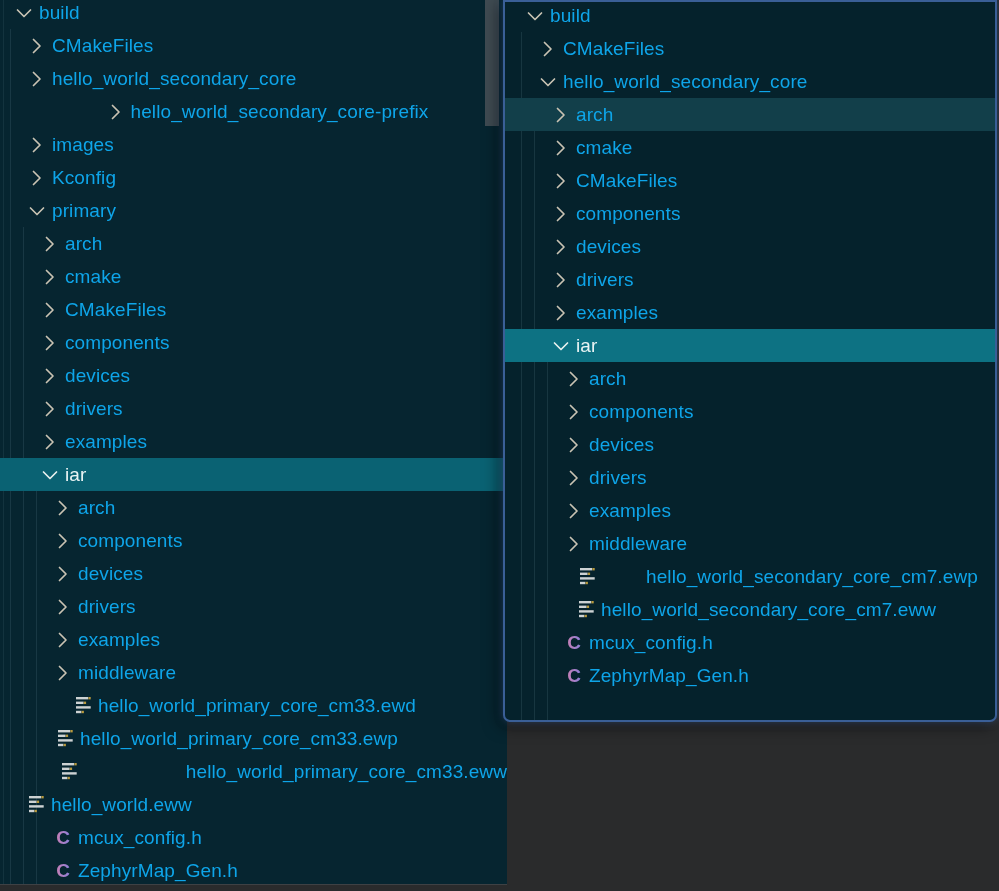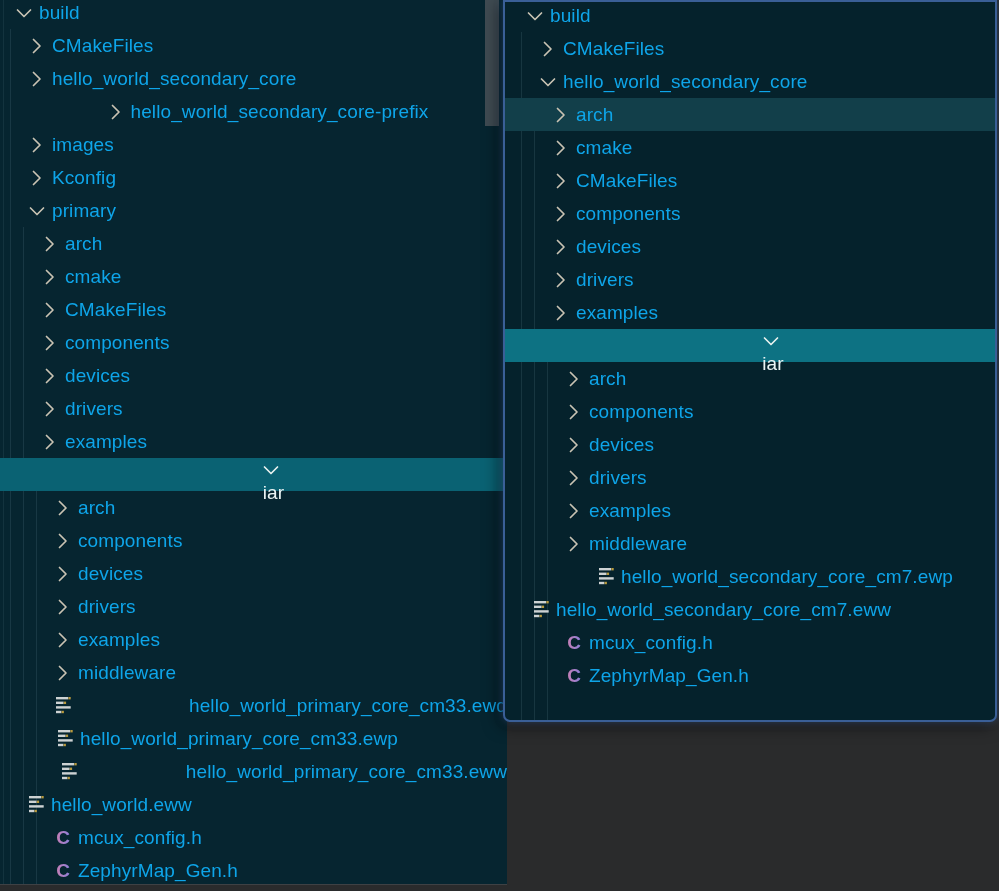--- a/index.html
+++ b/index.html
@@ -14,21 +14,21 @@
 
   .rows{position:absolute;left:0;right:0;top:0;}
   #panel-left .rows{margin-top:-4px;}
   #panel-right .rows{margin-top:-3px;}
 
   .row{height:33px;display:flex;align-items:center;white-space:nowrap;position:relative;z-index:2;}
   .row .icon-box{width:20px;height:24px;flex:none;display:flex;align-items:center;
     justify-content:center;margin-right:5px;}
   .row .label{font-size:19px;letter-spacing:.1px;color:#0ea5e9;}
 
-  .row.sel-active{background:#0a6273;flex-direction:column;}
+  .row.sel-active{background:#0a6273;}
   #panel-right .row.sel-active{background:#0d7283;}
   .row.sel-inactive{background:#123f4a;}
   .row.sel-active .label{color:#eaf4f4;}
   .row.sel-active svg.chev path{stroke:#e8f0ee;}
 
   svg.chev path{stroke:#c9c3b3;stroke-width:1.7;fill:none;stroke-linecap:round;stroke-linejoin:round;}
 
   .guide{position:absolute;width:1px;background:rgba(135,175,190,.14);z-index:1;}
   .edge-line{position:absolute;left:3px;top:0;bottom:0;width:1px;
     background:rgba(135,175,190,.10);z-index:1;}
@@ -213,21 +213,21 @@
           <span class="label">examples</span>
         </div>
         <div class="row" style="padding-left: 53px;">
           <span class="icon-box">
             <svg class="chev" width="20" height="20" viewBox="0 0 20 20">
               <path d="M6.5 3.5 L13 10 L6.5 16.5"></path>
             </svg>
           </span>
           <span class="label">middleware</span>
         </div>
-        <div class="row" style="padding-left: 53px; justify-content: space-between;">
+        <div class="row" style="padding-left: 73px;">
           <span class="icon-box">
             <svg width="17" height="19" viewBox="0 0 17 19">
               <rect x="1" y="1" width="12.2" height="2.4" fill="#cdd2d3"></rect>
               <rect x="13.4" y="1" width="2.3" height="2.4" fill="#b99b3e"></rect>
               <rect x="1" y="5.6" width="7.6" height="2.4" fill="#cdd2d3"></rect>
               <rect x="8.8" y="5.6" width="2.3" height="2.4" fill="#b99b3e"></rect>
               <rect x="1" y="10.2" width="14.7" height="2.4" fill="#cdd2d3"></rect>
               <rect x="1" y="14.8" width="5.4" height="2.4" fill="#cdd2d3"></rect>
               <rect x="6.6" y="14.8" width="2.3" height="2.4" fill="#b99b3e"></rect>
             </svg>
@@ -429,35 +429,35 @@
           <span class="label">examples</span>
         </div>
         <div class="row" style="padding-left: 59px;">
           <span class="icon-box">
             <svg class="chev" width="20" height="20" viewBox="0 0 20 20">
               <path d="M6.5 3.5 L13 10 L6.5 16.5"></path>
             </svg>
           </span>
           <span class="label">middleware</span>
         </div>
-        <div class="row" style="padding-left: 91px;">
+        <div class="row" style="padding-left: 72px; gap: 44px;">
           <span class="icon-box">
             <svg width="17" height="19" viewBox="0 0 17 19">
               <rect x="1" y="1" width="12.2" height="2.4" fill="#cdd2d3"></rect>
               <rect x="13.4" y="1" width="2.3" height="2.4" fill="#b99b3e"></rect>
               <rect x="1" y="5.6" width="7.6" height="2.4" fill="#cdd2d3"></rect>
               <rect x="8.8" y="5.6" width="2.3" height="2.4" fill="#b99b3e"></rect>
               <rect x="1" y="10.2" width="14.7" height="2.4" fill="#cdd2d3"></rect>
               <rect x="1" y="14.8" width="5.4" height="2.4" fill="#cdd2d3"></rect>
               <rect x="6.6" y="14.8" width="2.3" height="2.4" fill="#b99b3e"></rect>
             </svg>
           </span>
           <span class="label">hello_world_secondary_core_cm7.ewp</span>
         </div>
-        <div class="row" style="padding-left: 26px;">
+        <div class="row" style="padding-left: 71px;">
           <span class="icon-box">
             <svg width="17" height="19" viewBox="0 0 17 19">
               <rect x="1" y="1" width="12.2" height="2.4" fill="#cdd2d3"></rect>
               <rect x="13.4" y="1" width="2.3" height="2.4" fill="#b99b3e"></rect>
               <rect x="1" y="5.6" width="7.6" height="2.4" fill="#cdd2d3"></rect>
               <rect x="8.8" y="5.6" width="2.3" height="2.4" fill="#b99b3e"></rect>
               <rect x="1" y="10.2" width="14.7" height="2.4" fill="#cdd2d3"></rect>
               <rect x="1" y="14.8" width="5.4" height="2.4" fill="#cdd2d3"></rect>
               <rect x="6.6" y="14.8" width="2.3" height="2.4" fill="#b99b3e"></rect>
             </svg>

